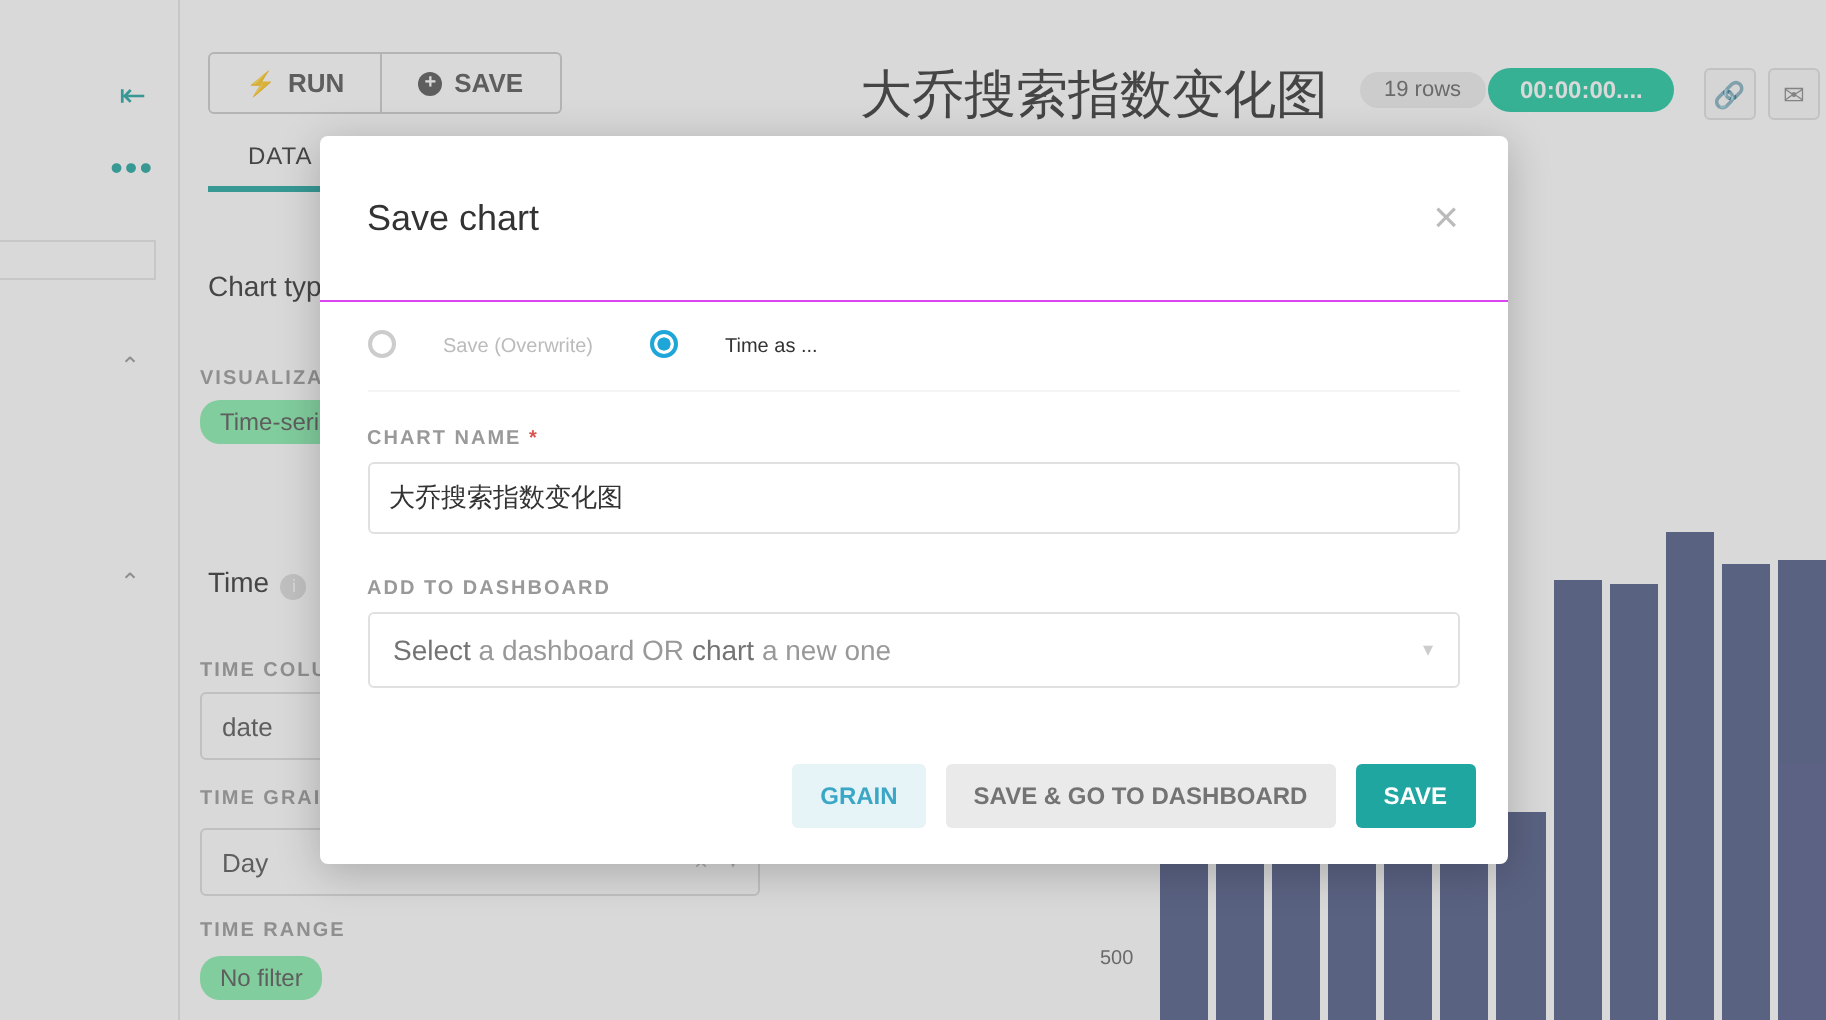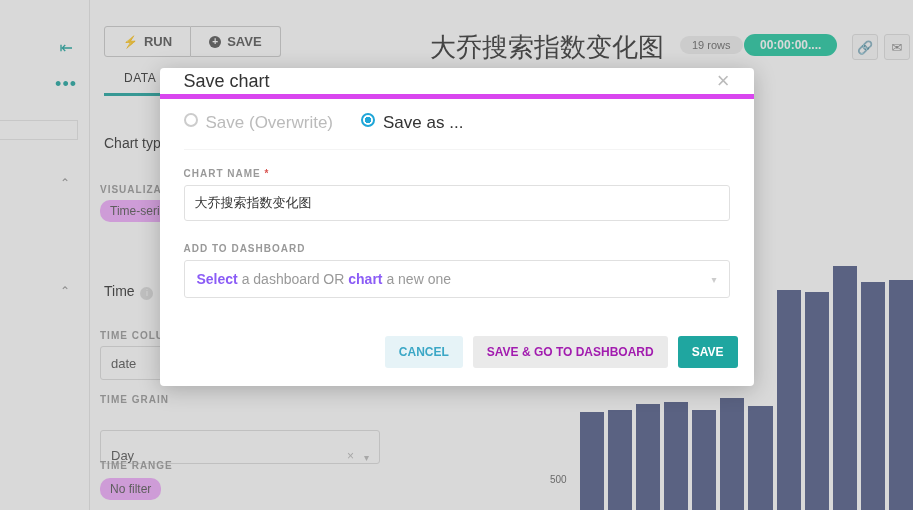--- a/index.html
+++ b/index.html
@@ -26,29 +26,29 @@
   .tabs { position: absolute; top: 64px; left: 14px; width: 300px; height: 32px; display: flex; align-items: flex-end; font-size: 12px; color: #666; }
   .tab { padding: 6px 20px 8px; text-align: center; border-bottom: 3px solid transparent; letter-spacing: 0.5px; }
   .tab.active { border-bottom-color: #1fa6a0; color: #333; font-weight: 500; }
   .tabs .caretup { margin-left: auto; margin-right: 8px; font-size: 10px; color: #aaa; }
 
   
   .sec { position: absolute; left: 14px; font-size: 14px; color: #333; }
   .sec.charttype { top: 135px; }
   .sec-sub { position: absolute; left: 10px; font-size: 10px; letter-spacing: 1px; color: #999; font-weight: 600; }
   .sec-sub.viz { top: 184px; }
-  .pill { position: absolute; left: 10px; font-size: 12px; color: #555; background: #f0abfc; padding: 4px 10px; border-radius: 10px; }
+  .pill { position: absolute; left: 10px; font-size: 12px; color: #555; background: #86efac; padding: 4px 10px; border-radius: 10px; }
   .pill.viztype { top: 200px; }
   .sec.time { top: 283px; }
   .time .info { display: inline-block; width: 13px; height: 13px; border-radius: 50%; background: #ddd; color: #fff; font-size: 9px; text-align: center; line-height: 13px; margin-left: 2px; }
   .sec-sub.tcol { top: 330px; }
   .sel { position: absolute; left: 10px; width: 280px; height: 34px; border: 1px solid #ddd; border-radius: 3px; background: #fff; font-size: 13px; color: #555; padding: 0 10px; display: flex; align-items: center; }
   .sel.tcolsel { top: 346px; }
   .sec-sub.tgrain { top: 394px; }
-  .sel.tgrainsel { top: 430px; align-items: flex-end; }
+  .sel.tgrainsel { top: 414px; }
   .sel .clear { margin-left: auto; color: #bbb; font-size: 12px; }
   .sel .dd { color: #bbb; font-size: 10px; margin-left: 10px; }
   .sec-sub.trange { top: 460px; }
   .pill.nofilter { top: 478px; }
 
   
   .caret { position: absolute; left: -30px; font-size: 12px; color: #999; transform: rotate(0); }
   .caret.c1 { top: 176px; }
   .caret.c2 { top: 284px; }
 
@@ -66,39 +66,39 @@
   .axis-label.l1 { top: 378px; }
   .bars { position: absolute; left: 140px; bottom: 0; right: 0; top: 0; display: flex; align-items: flex-end; gap: 4px; }
   .bar { width: 45px; background: #505a87; }
   .bar.b1{height:98px}.bar.b2{height:100px}.bar.b3{height:106px}.bar.b4{height:108px}
   .bar.b5{height:100px}.bar.b6{height:112px}.bar.b7{height:104px}.bar.b8{height:220px}
   .bar.b9{height:218px}.bar.b10{height:244px}.bar.b11{height:228px}.bar.b12{height:230px}
 
   
   .overlay { position: absolute; inset: 0; background: rgba(120,120,120,0.28); display: flex; align-items: flex-start; justify-content: center; }
   .modal { margin-top: 68px; width: 594px; background: #fff; border-radius: 4px; box-shadow: 0 4px 22px rgba(0,0,0,0.22); overflow: hidden; }
-  .mhead { display: flex; align-items: center; padding: 0 24px; border-bottom: 5px solid #d946ef; }
+  .mhead { display: flex; align-items: center; padding: 28px 24px; border-bottom: 1px solid #d946ef; }
   .mhead h3 { font-size: 18px; font-weight: 400; color: #333; }
   .mhead .close { margin-left: auto; color: #bbb; font-size: 22px; cursor: pointer; }
   .mbody { padding: 14px 24px 24px; }
   .radiorow { display: flex; gap: 28px; align-items: center; margin-bottom: 18px; border-bottom: 1px solid #f4f4f4; padding-bottom: 16px; }
-  .radio { display: flex; align-items: flex-start; gap: 8px; font-size: 17px; }
+  .radio { display: flex; align-items: flex-end; gap: 24px; font-size: 10px; }
   .radio .r { width: 14px; height: 14px; border-radius: 50%; border: 2px solid #ccc; }
   .radio.disabled { color: #bbb; }
   .radio.selected .r { border-color: #1fa6d8; background: radial-gradient(circle, #1fa6d8 45%, #fff 48%); }
   .flabel { font-size: 10px; letter-spacing: 1px; color: #999; font-weight: 600; margin-bottom: 6px; }
   .flabel .req { color: #d9534f; }
   .tinput { width: 100%; height: 36px; border: 1px solid #e0e0e0; border-radius: 3px; padding: 0 10px; font-size: 13px; color: #333; margin-bottom: 22px; }
   .selectph { width: 100%; height: 38px; border: 1px solid #e0e0e0; border-radius: 3px; padding: 0 12px; font-size: 14px; color: #999; display: flex; align-items: center; }
-  .selectph b { color: #8b5cf6; font-weight: 700; }
+  .selectph b { color: #737373; font-weight: 400; }
   .selectph .dd { margin-left: auto; color: #ccc; font-size: 10px; }
   .mfoot { padding: 14px 16px 18px; display: flex; justify-content: flex-end; gap: 10px; }
   .mbtn { height: 32px; padding: 0 14px; border-radius: 3px; border: none; font-size: 12px; font-weight: 600; cursor: pointer; }
   .mbtn.cancel { background: #e6f3f7; color: #3ba7c6; }
-  .mbtn.goto { background: #eaeaea; color: #a21caf; }
+  .mbtn.goto { background: #eaeaea; color: #737373; }
   .mbtn.save { background: #1fa6a0; color: #fff; }
 </style>
 </head>
 <body>
 
 <div class="leftrail">
   <span class="collapse-icon">⇤</span>
   <span class="more">•••</span>
   <div class="box"></div>
 </div>
@@ -181,37 +181,37 @@
       <span class="close">×</span>
     </div>
     <div class="mbody">
       <div class="radiorow">
         <label class="radio disabled">
           <span class="r"></span>
           <span>Save (Overwrite)</span>
         </label>
         <label class="radio selected">
           <span class="r"></span>
-          <span>Save as ...</span>
+          <span>Time as ...</span>
         </label>
       </div>
 
       <div class="flabel">
         <span>CHART NAME</span>
         <span class="req">*</span>
       </div>
       <input class="tinput" value="大乔搜索指数变化图" style="">
 
       <div class="flabel">ADD TO DASHBOARD</div>
       <div class="selectph">
         <span>
           <b>Select</b><span> a dashboard OR </span><b>chart</b><span> a new one</span>
         </span>
         <span class="dd">▾</span>
       </div>
     </div>
     <div class="mfoot">
-      <button class="mbtn cancel">CANCEL</button>
+      <button class="mbtn cancel">GRAIN</button>
       <button class="mbtn goto">SAVE &amp; GO TO DASHBOARD</button>
       <button class="mbtn save">SAVE</button>
     </div>
   </div>
 </div>
 
 </body></html>

